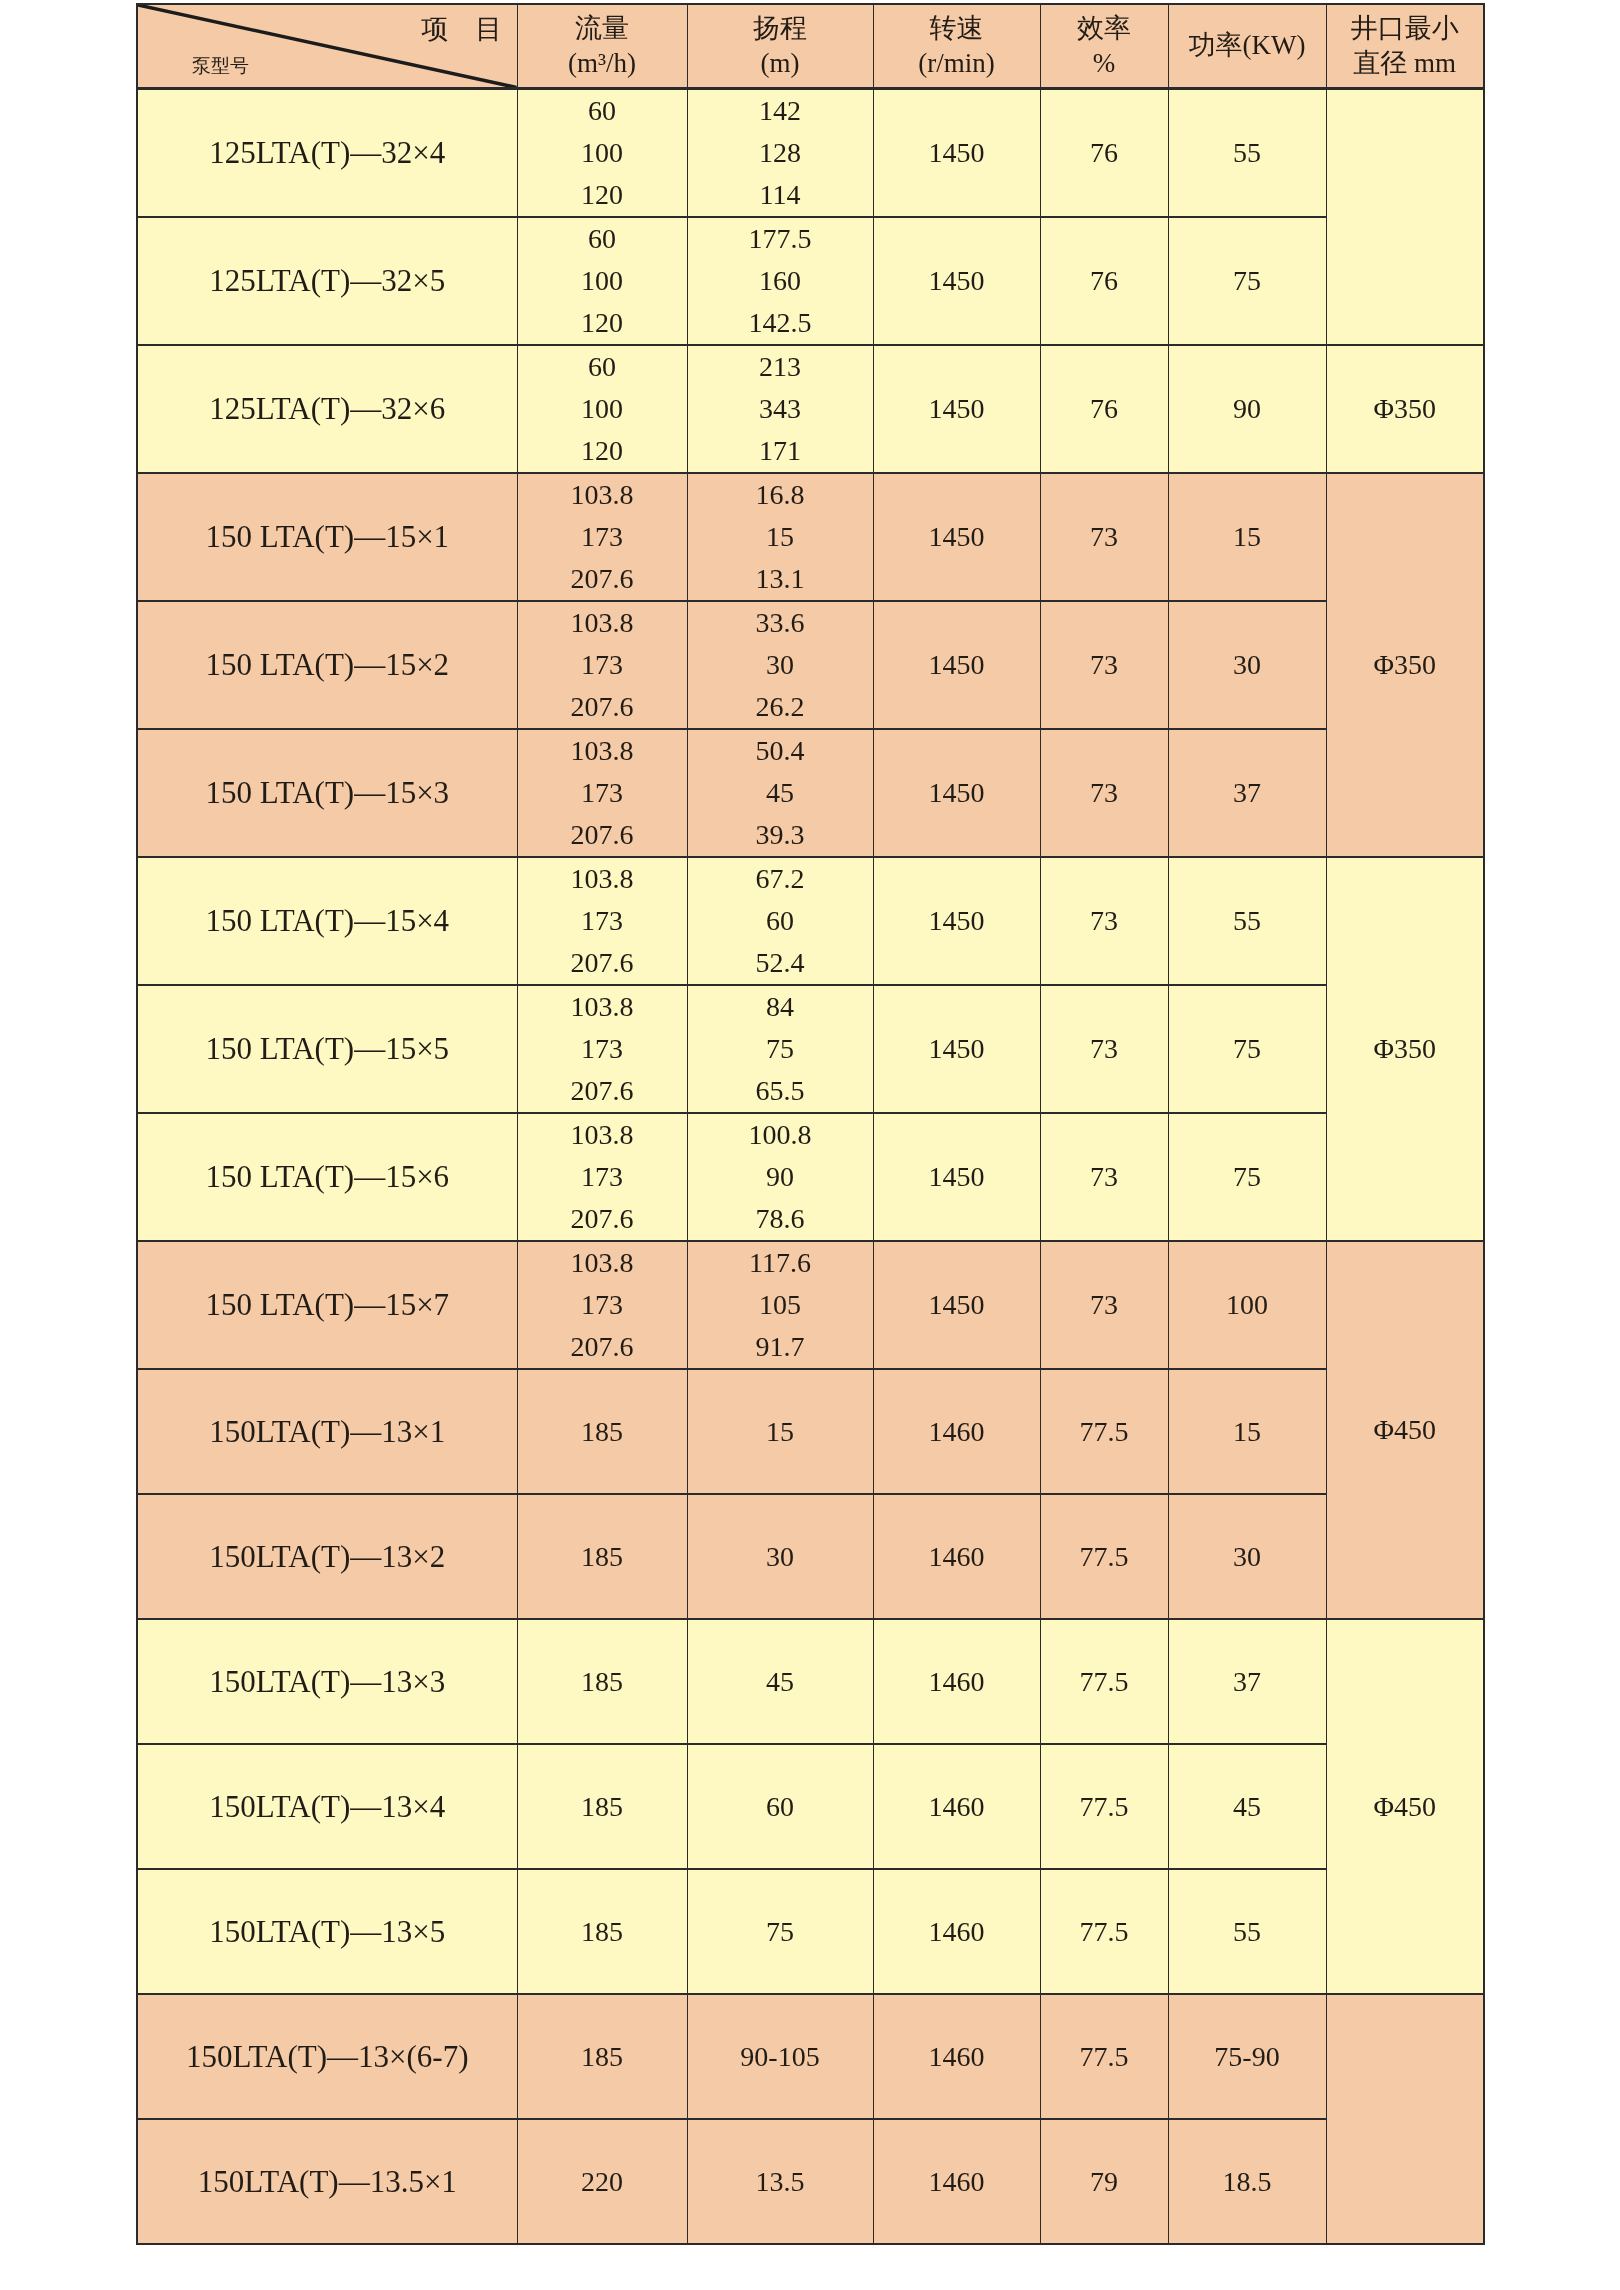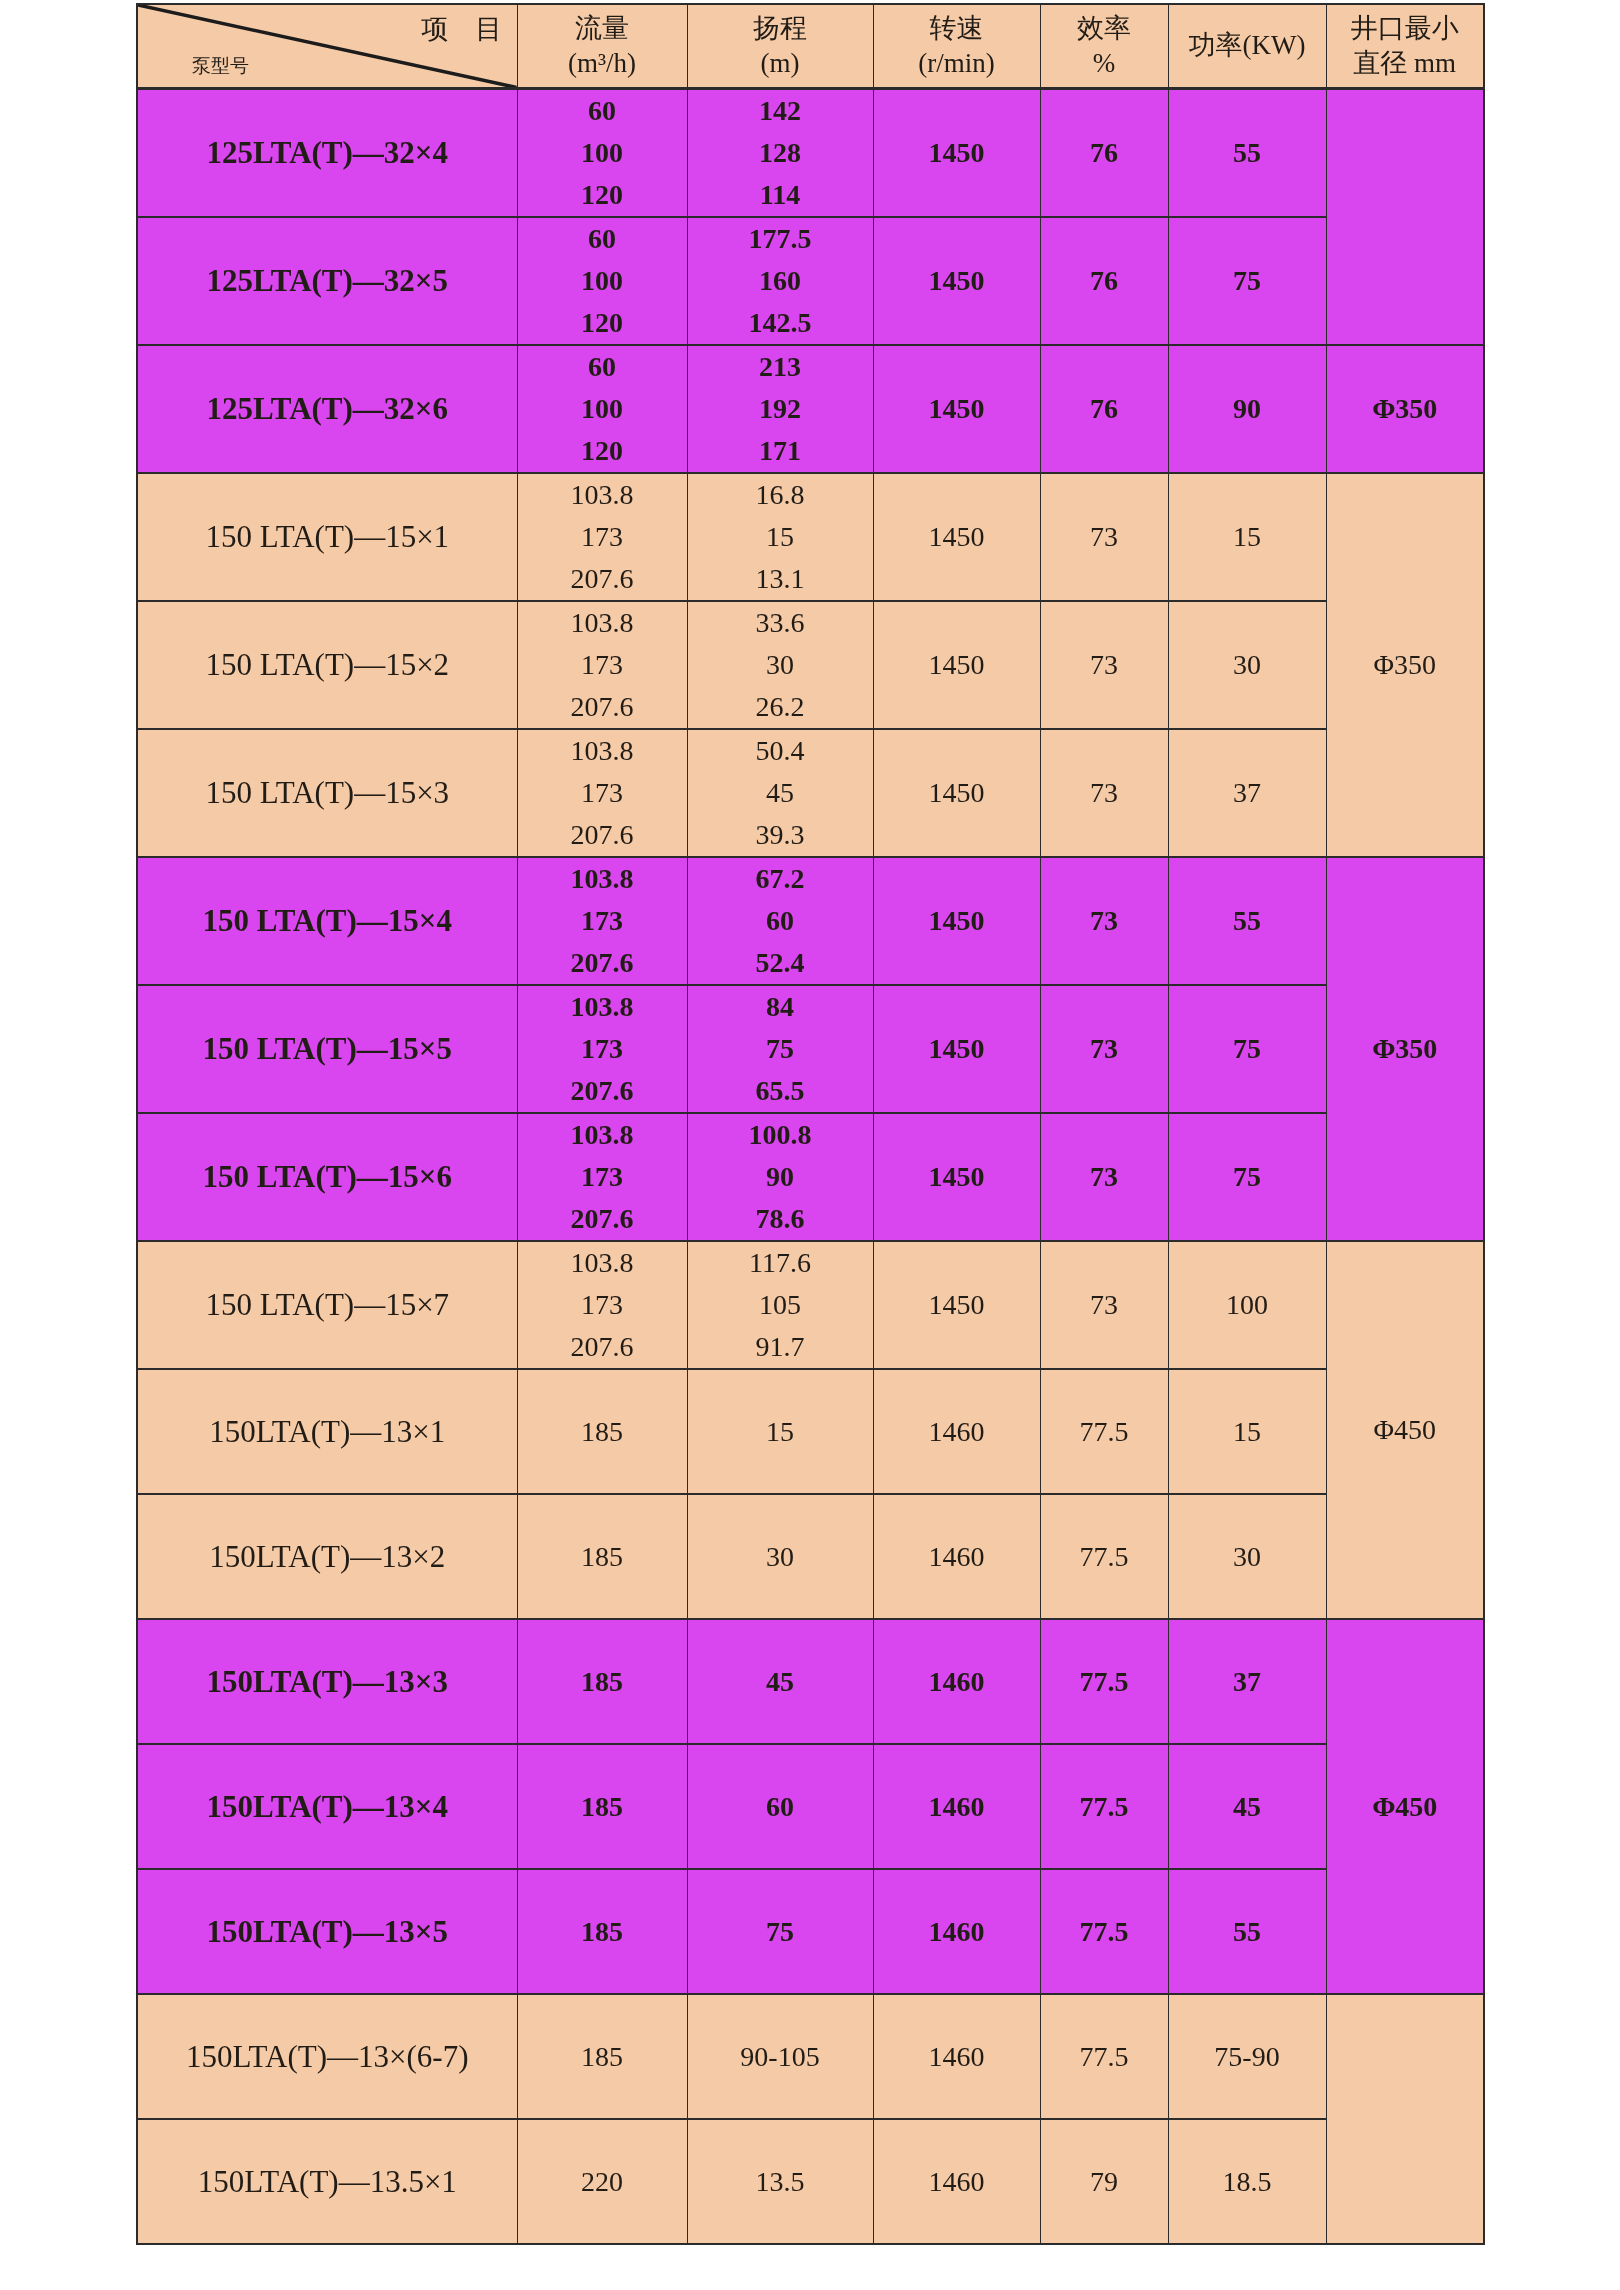--- a/index.html
+++ b/index.html
@@ -24,21 +24,21 @@
   }
   thead tr{height:85px;}
   tbody tr{height:125px;}
   thead th{
     background:#f5caa6;
     border-bottom-width:3.6px;
     line-height:1.3;
     font-size:27px;
   }
   td.orange{background:#f5caa6;}
-  td.white{background:#d946ef;font-weight:bold;}
+  td.white{background:#fef9c3;}
   .pre{white-space:pre-line;line-height:1.5;}
   .hpre{white-space:pre-line;}
   
   th.diag{position:relative;padding:0;}
   th.diag svg{position:absolute;left:0;top:0;width:100%;height:100%;display:block;}
   .diag-item{position:absolute;top:7.2px;right:14.3px;font-size:27px;}
   .diag-model{position:absolute;left:54px;bottom:9px;font-size:19px;}
   .model-cell{font-size:31px;}
 </style>
 </head>
@@ -102,21 +102,21 @@
       <td class="white">1450</td>
       <td class="white">76</td>
       <td class="white">75</td>
     </tr>
     <tr>
       <td class="white model-cell">125LTA(T)—32×6</td>
       <td class="white pre">60
 100
 120</td>
       <td class="white pre">213
-192
+343
 171</td>
       <td class="white">1450</td>
       <td class="white">76</td>
       <td class="white">90</td>
       <td class="white">Φ350</td>
     </tr>
     <tr>
       <td class="orange model-cell">150 LTA(T)—15×1</td>
       <td class="orange pre">103.8
 173

